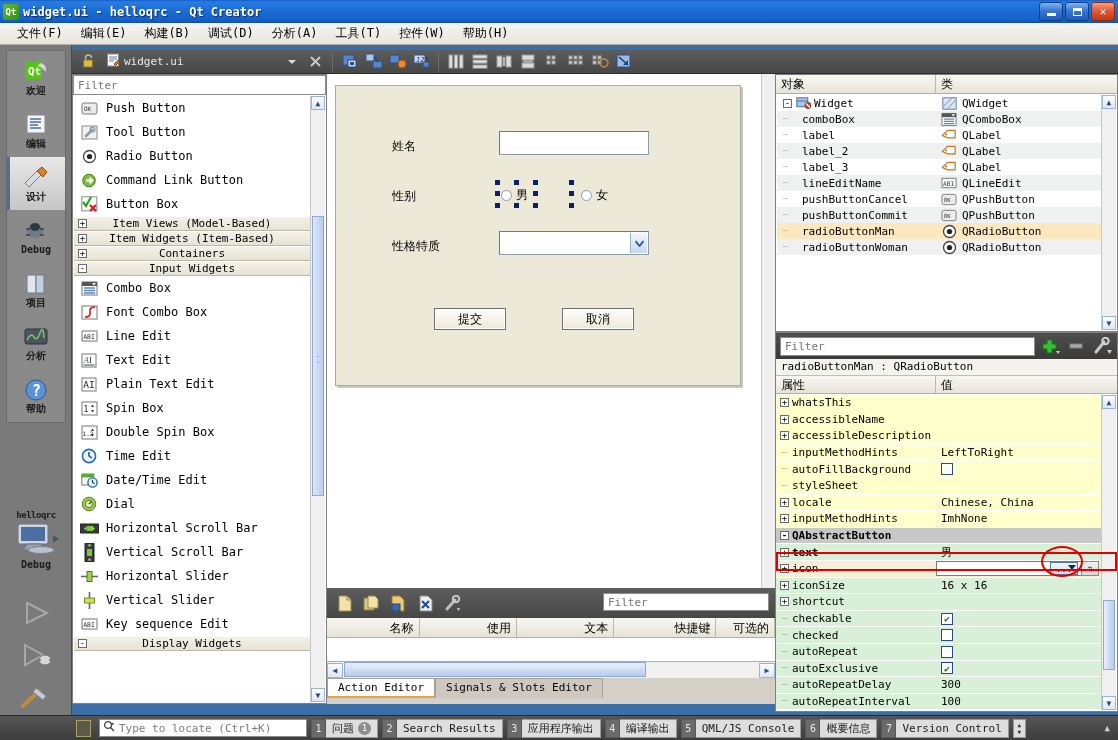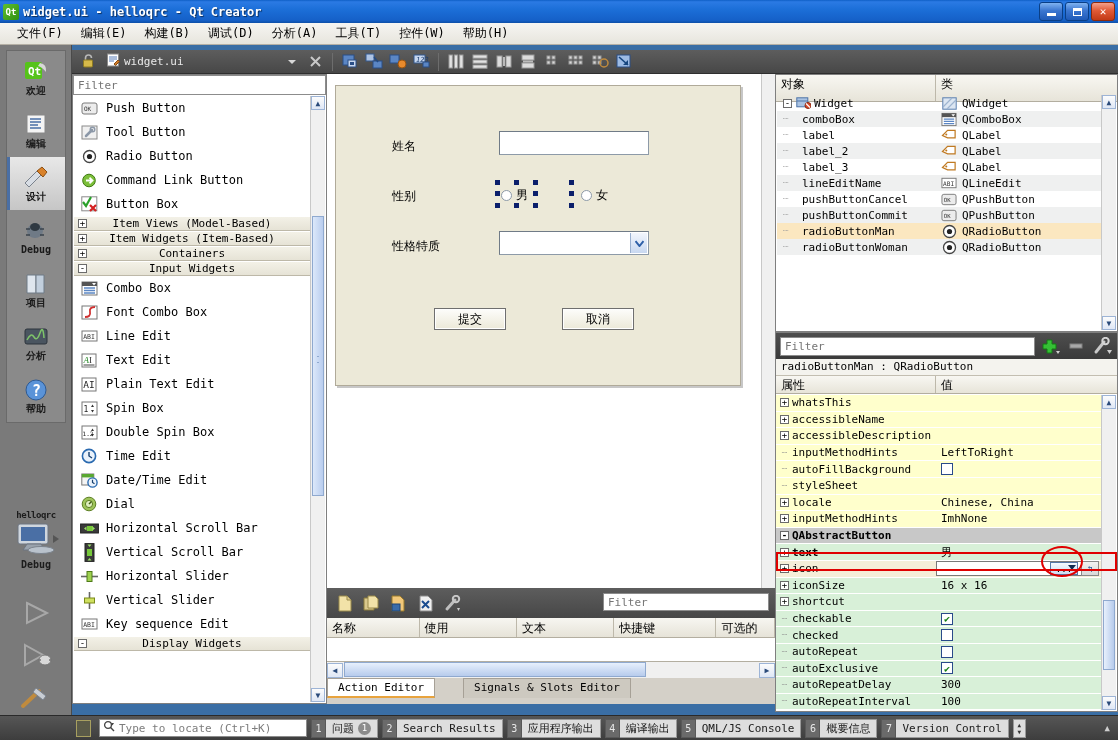--- a/index.html
+++ b/index.html
@@ -174,42 +174,43 @@
   }
   .ae-filter{
     position:absolute; right:6px; top:5px; width:166px; height:18px;
     background:#fff; border:1px solid #8c8c8c; color:#9a9a9a;
     font-size:11px; padding:0 4px; line-height:16px; font-family:"DejaVu Sans Mono",monospace;
   }
   .ae-head{
     height:20px; background:linear-gradient(to bottom,#f7f6f1,#e6e3d8);
     border-bottom:1px solid #b3aea0; display:flex; font-size:12px;
     font-family:"DejaVu Sans Mono",monospace;
+    text-align:right;
   }
   .ae-head div{ padding:2px 5px; border-right:1px solid #bdb8aa; }
   .ae-body{ height:24px; background:#fff; border-bottom:1px solid #b3aea0;}
   .ae-hscroll{ height:16px; background:#f0f0f0; display:flex; align-items:center; position:relative;}
   .ae-hscroll .ar{ width:16px;height:15px;background:linear-gradient(to bottom,#fcfcfc,#dfe7f5);
     border:1px solid #9db4d6;display:flex;align-items:center;justify-content:center;font-size:8px;color:#2a4a7a;}
   .ae-hscroll .th{ position:absolute; left:17px; width:302px; top:0;height:15px;
     background:linear-gradient(to bottom,#e7f0fc,#b7cbec); border:1px solid #8fa9cf;}
-  .ae-tabs{ height:20px; display:flex; background:#d4d0c8;gap:28px; }
+  .ae-tabs{ height:20px; display:flex; background:#d4d0c8; }
   .ae-tab{
     padding:2px 10px; font-size:11px; background:#cdc9c0; border:1px solid #a6a096;
     border-bottom:none; font-family:"DejaVu Sans Mono",monospace;
   }
   .ae-tab.active{ background:#fff; border-bottom:2px solid #e8a33d; }
 
   
   .objinspector{
     position:absolute; left:775px; top:74px; width:343px; height:258px;
     background:#fff; border:1px solid #7f7f7f;
   }
   .oi-head{
-    height:27px; background:linear-gradient(to bottom,#f8f7f2,#e7e4d9);
+    height:19px; background:linear-gradient(to bottom,#f8f7f2,#e7e4d9);
     border-bottom:1px solid #b3aea0; display:flex; font-size:12px;
     font-family:"DejaVu Sans Mono",monospace;
   }
   .oi-head .c1{ width:160px; padding:1px 5px; border-right:1px solid #bdb8aa;}
   .oi-head .c2{ padding:1px 5px; }
   .oi-row{ height:16px; display:flex; align-items:center; font-size:11px;
     font-family:"DejaVu Sans Mono",monospace; }
   .oi-row.alt{ background:#eff0f0; }
   .oi-row.sel{ background:#fbe7c0; }
   .oi-row .nm{ width:160px; display:flex;align-items:center;gap:3px; padding-left:6px; overflow:hidden;}

